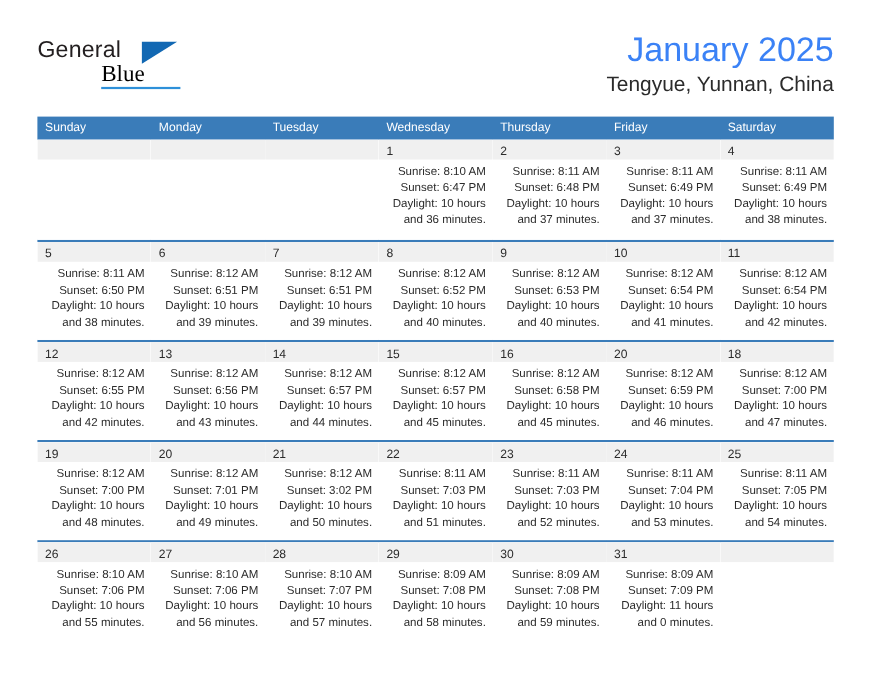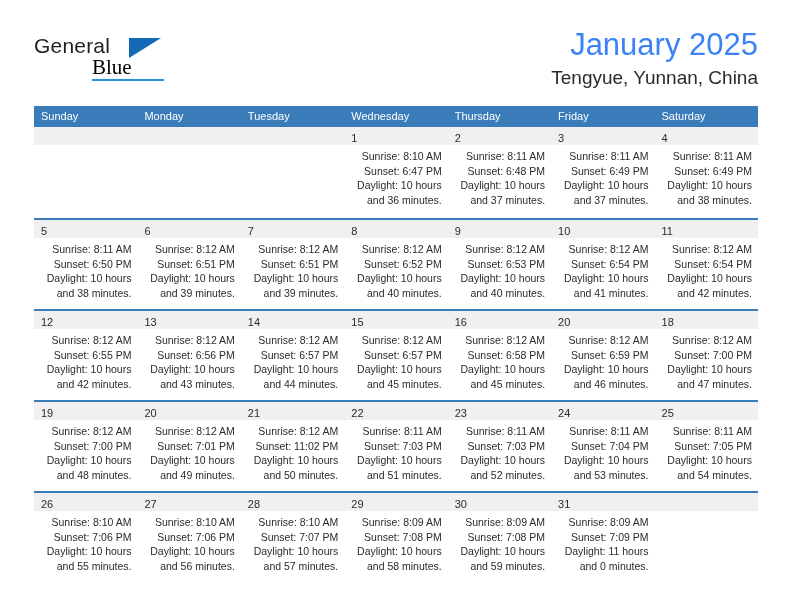--- a/index.html
+++ b/index.html
@@ -376,21 +376,21 @@
               <div class="day-line">Sunrise: 8:12 AM</div>
               <div class="day-line">Sunset: 7:01 PM</div>
               <div class="day-line">Daylight: 10 hours</div>
               <div class="day-line">and 49 minutes.</div>
             </div>
           </div>
           <div class="day-cell">
             <div class="day-num-strip"><span class="day-num">21</span></div>
             <div class="day-lines">
               <div class="day-line">Sunrise: 8:12 AM</div>
-              <div class="day-line">Sunset: 11:02 PM</div>
+              <div class="day-line">Sunset: 3:02 PM</div>
               <div class="day-line">Daylight: 10 hours</div>
               <div class="day-line">and 50 minutes.</div>
             </div>
           </div>
           <div class="day-cell">
             <div class="day-num-strip"><span class="day-num">22</span></div>
             <div class="day-lines">
               <div class="day-line">Sunrise: 8:11 AM</div>
               <div class="day-line">Sunset: 7:03 PM</div>
               <div class="day-line">Daylight: 10 hours</div>

